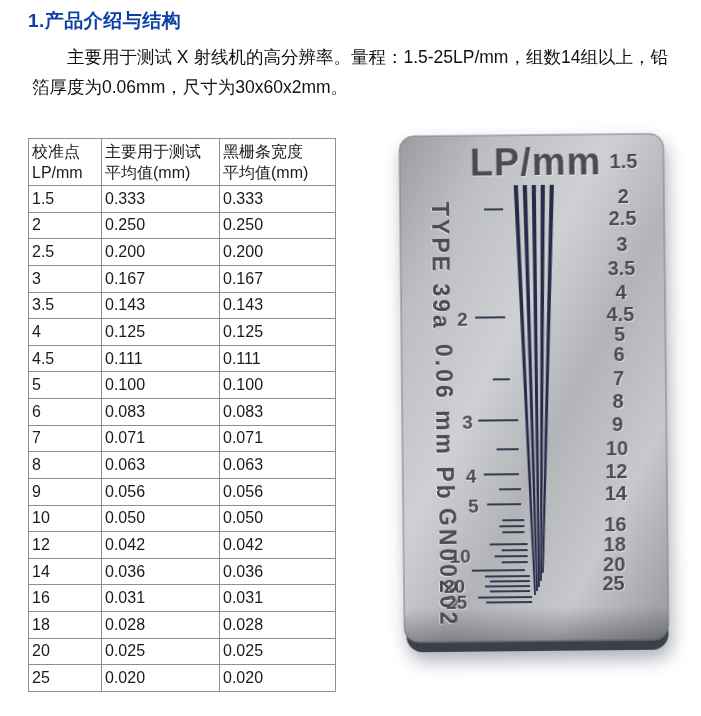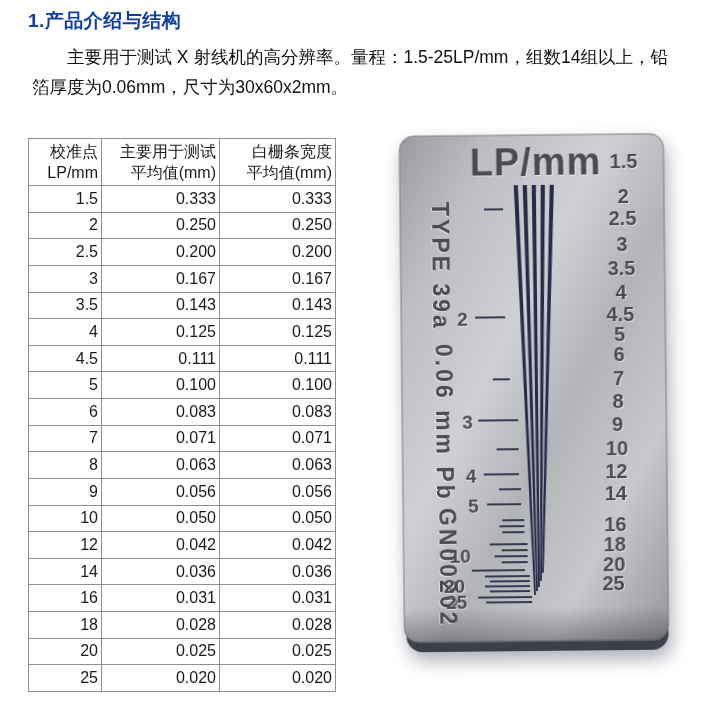--- a/index.html
+++ b/index.html
@@ -14,21 +14,21 @@
   .para{
     position:absolute;left:28px;top:38px;width:650px;margin:4px;
     font-size:17.5px;line-height:30px;text-indent:2em;color:#111;
   }
   table.cal{
     position:absolute;left:28px;top:138px;width:307px;height:554px;
     border-collapse:collapse;table-layout:fixed;background:#fff;
   }
   table.cal th,table.cal td{
     border:1px solid var(--table-border,#8f8f8f);
-    text-align:right;vertical-align:middle;padding:0 3px;
+    text-align:left;vertical-align:middle;padding:0 3px;
     font-size:16px;font-weight:normal;color:#1a1a1a;
   }
   table.cal th{height:46px;line-height:21px;}
   .gauge-wrap{
     position:absolute;left:388px;top:129px;width:292px;height:534px;
     transform:rotate(-0.6deg);
     filter:drop-shadow(3px 9px 9px rgba(70,80,100,.45));
   }
   svg .eng{
     fill:var(--engraving,#4b4c53);font-weight:bold;
@@ -54,21 +54,21 @@
       <tr id="thead-row">
         <th>
           <div>校准点</div>
           <div>LP/mm</div>
         </th>
         <th>
           <div>主要用于测试</div>
           <div>平均值(mm)</div>
         </th>
         <th>
-          <div>白栅条宽度</div>
+          <div>黑栅条宽度</div>
           <div>平均值(mm)</div>
         </th>
       </tr>
     </thead>
   <tbody id="tbody">
       <tr>
         <td>1.5</td>
         <td>0.333</td>
         <td>0.333</td>
       </tr>

